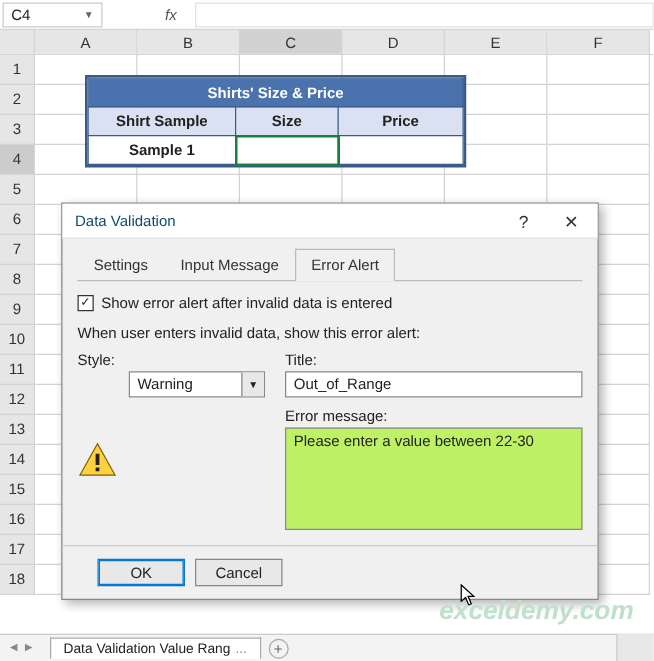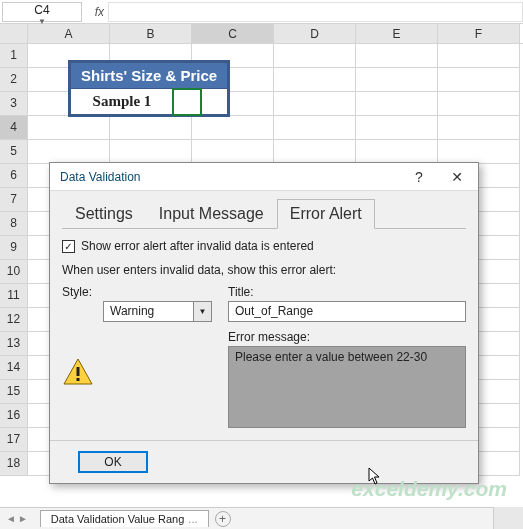--- a/index.html
+++ b/index.html
@@ -1,65 +1,65 @@
 <!DOCTYPE html>
 <html><head>
 <meta charset="utf-8">
 <style>
 * { box-sizing: border-box; margin: 0; padding: 0; font-family: "Segoe UI", Tahoma, sans-serif; }
 body { background: #fff; width: 523px; height: 529px; overflow: hidden; position: relative; font-size: 12px; color: #222; }
 
 
 .fbar { height: 24px; border-bottom: 1px solid #d4d4d4; display: flex; align-items: center; background: #fff; }
-.namebox { width: 80px; height: 20px; border: 1px solid #ccc; margin: 0 2px; padding: 0 6px; display: flex; align-items: center; justify-content: space-between; background: #fff; flex-direction: column; }
+.namebox { width: 80px; height: 20px; border: 1px solid #ccc; margin: 0 2px; padding: 0 6px; display: flex; align-items: center; justify-content: space-between; background: #fff; }
 .namebox .dd { color: #666; font-size: 8px; }
-.fxbtn { width: 20px; text-align: right; color: #555; font-style: italic; }
+.fxbtn { width: 20px; text-align: left; color: #555; font-style: italic; margin-left: 48px; }
 .fxinput { flex: 1; height: 20px; border: 1px solid #e0e0e0; margin-left: 4px; padding: 0 6px; }
 
 
 .colhdr { height: 20px; display: flex; background: #fff; border-bottom: 1px solid #d4d4d4; }
 .rowhdr-spacer { width: 28px; border-right: 1px solid #d4d4d4; background: #e6e6e6; }
 .ch { flex: 0 0 82px; border-right: 1px solid #d4d4d4; text-align: center; line-height: 20px; color: #333; background: #e6e6e6; }
 .ch.sel { background: #d2d2d2; }
 .rownum { width: 28px; border-right: 1px solid #d4d4d4; border-bottom: 1px solid #d4d4d4; text-align: center; line-height: 22px; background: #e6e6e6; color: #333; }
 .grid-row { display: flex; height: 24px; }
 .cell { flex: 0 0 82px; border-right: 1px solid #d4d4d4; border-bottom: 1px solid #d4d4d4; line-height: 22px; padding: 0 4px; text-align: center; }
 .grid-row.r4 .rownum { background: #ccc; }
 
 
 .tbl { position: absolute; left: 68px; top: 60px; border: 2px solid #3a5a8a; }
 .tbl table { border-collapse: collapse; }
-.tbl td, .tbl th { border: 1px solid #3a5a8a; padding: 4px 10px; text-align: center; font-size: 15px; }
+.tbl td, .tbl th { border: 1px solid #3a5a8a; padding: 4px 10px; text-align: center; font-size: 12px; }
 .tbl .title { background: #4a73ad; color: #fff; font-weight: bold; font-size: 14px; }
 .tbl .hdr td { background: #d9e1f2; font-weight: bold; }
-.tbl .dr td { background: #fff; font-weight: bold; font-family: Liberation Serif, serif; }
+.tbl .dr td { background: #fff; font-weight: bold; }
 .tbl .sel { outline: 2px solid #1a7f37; outline-offset: -1px; }
 
 
 .dialog { position: absolute; left: 49px; top: 162px; width: 430px; background: #f0f0f0; border: 1px solid #888; box-shadow: 3px 3px 8px rgba(0,0,0,.3); }
 .dlg-title { height: 28px; display: flex; align-items: center; justify-content: space-between; padding: 0 2px 0 10px; background: #fff; border-bottom: 1px solid #ddd; }
 .dlg-title .t { font-size: 12px; color: #0c4a6e; }
 .dlg-title .ctrls { display: flex; }
 .dlg-title .ctrl { width: 38px; height: 26px; display: flex; align-items: center; justify-content: center; color: #333; font-size: 14px; }
 .dlg-body { padding: 8px 12px 12px; }
 .tabs { display: flex; border-bottom: 1px solid #bbb; margin-bottom: 10px; }
-.tab { padding: 5px 12px; border: 1px solid transparent; border-bottom: none; font-size: 16px; color: #333; background: #f0f0f0; }
+.tab { padding: 5px 12px; border: 1px solid transparent; border-bottom: none; font-size: 12px; color: #333; background: #f0f0f0; }
 .tab.active { background: #f0f0f0; border-color: #bbb; border-bottom: 1px solid #f0f0f0; margin-bottom: -1px; }
 .chk-row { display: flex; align-items: center; gap: 6px; margin: 4px 0 10px; }
 .chk { width: 13px; height: 13px; border: 1px solid #333; display: flex; align-items: center; justify-content: center; font-size: 10px; background: #fff; }
 .subhdr { margin: 6px 0 8px; }
 .row2 { display: flex; gap: 16px; align-items: flex-start; }
 .col-l { flex: 0 0 150px; }
 .col-r { flex: 1; }
 .lbl { display: block; margin-bottom: 2px; }
 .sel-box { display: flex; border: 1px solid #888; background: #fff; height: 21px; margin-left: 41px; }
 .sel-box .v { flex: 1; padding: 2px 6px; }
 .sel-box .arrow { width: 18px; border-left: 1px solid #888; background: #e8e8e8; display: flex; align-items: center; justify-content: center; font-size: 8px; }
 .txt { width: 100%; border: 1px solid #888; background: #fff; padding: 2px 6px; height: 21px; }
-.ta { width: 100%; height: 82px; border: 1px solid #888; background: #a3a3a3; padding: 3px 6px; font-size: 12px; position: relative; }
+.ta { width: 100%; height: 82px; border: 1px solid #888; background: #bef264; padding: 3px 6px; font-size: 12px; position: relative; }
 .warn-ico { margin-top: 34px; width: 32px; height: 32px; }
 .warn-ico svg { width: 32px; height: 32px; }
 .dlg-btns { display: flex; justify-content: space-between; align-items: center; border-top: 1px solid #ccc; padding: 10px 12px; }
 .btn { min-width: 70px; height: 22px; border: 1px solid #888; background: #e8e8e8; font-size: 12px; text-align: center; line-height: 20px; padding: 0 10px; }
 .btn.def { border: 1px solid #0078d7; box-shadow: 0 0 0 1px #0078d7 inset; }
 .rbtns { display: flex; gap: 8px; padding-left: 16px; }
 .cursor { position: absolute; left: 368px; top: 467px; width: 14px; height: 18px; pointer-events: none; }
 
 
 .wm { position: absolute; right: 16px; bottom: 28px; font-style: italic; font-weight: bold; color: #bfe0c9; font-size: 21px; }
@@ -259,20 +259,25 @@
       <div class="cell"></div>
     </div>
 </div>
 
 <div class="tbl">
   <table>
     <tbody>
         <tr class="title">
           <td colspan="3">Shirts' Size &amp; Price</td>
         </tr>
+    <tr class="hdr">
+      <td style="width:118px">Shirt Sample</td>
+      <td style="width:82px">Size</td>
+      <td style="width:100px">Price</td>
+    </tr>
     <tr class="dr">
       <td>Sample 1</td>
       <td class="sel"></td>
       <td></td>
     </tr>
   </tbody>
     </table>
 </div>
 
 <div class="dialog">
@@ -313,20 +318,21 @@
         <span class="lbl">Title:</span>
         <div class="txt">Out_of_Range</div>
         <span class="lbl" style="margin-top:8px">Error message:</span>
         <div class="ta">Please enter a value between 22-30</div>
       </div>
     </div>
   </div>
   <div class="dlg-btns">
     <div class="rbtns">
       <div class="btn def">OK</div>
+      <div class="btn">Cancel</div>
     </div>
   </div>
 </div>
 
 <svg class="cursor" viewBox="0 0 14 18">
     <path d="M1 1 L1 14 L4.5 11 L7 17 L9 16 L6.5 10 L11 10 Z" fill="#fff" stroke="#000" stroke-width="1"></path>
   </svg>
 
 <div class="wm">exceldemy.com</div>
 

